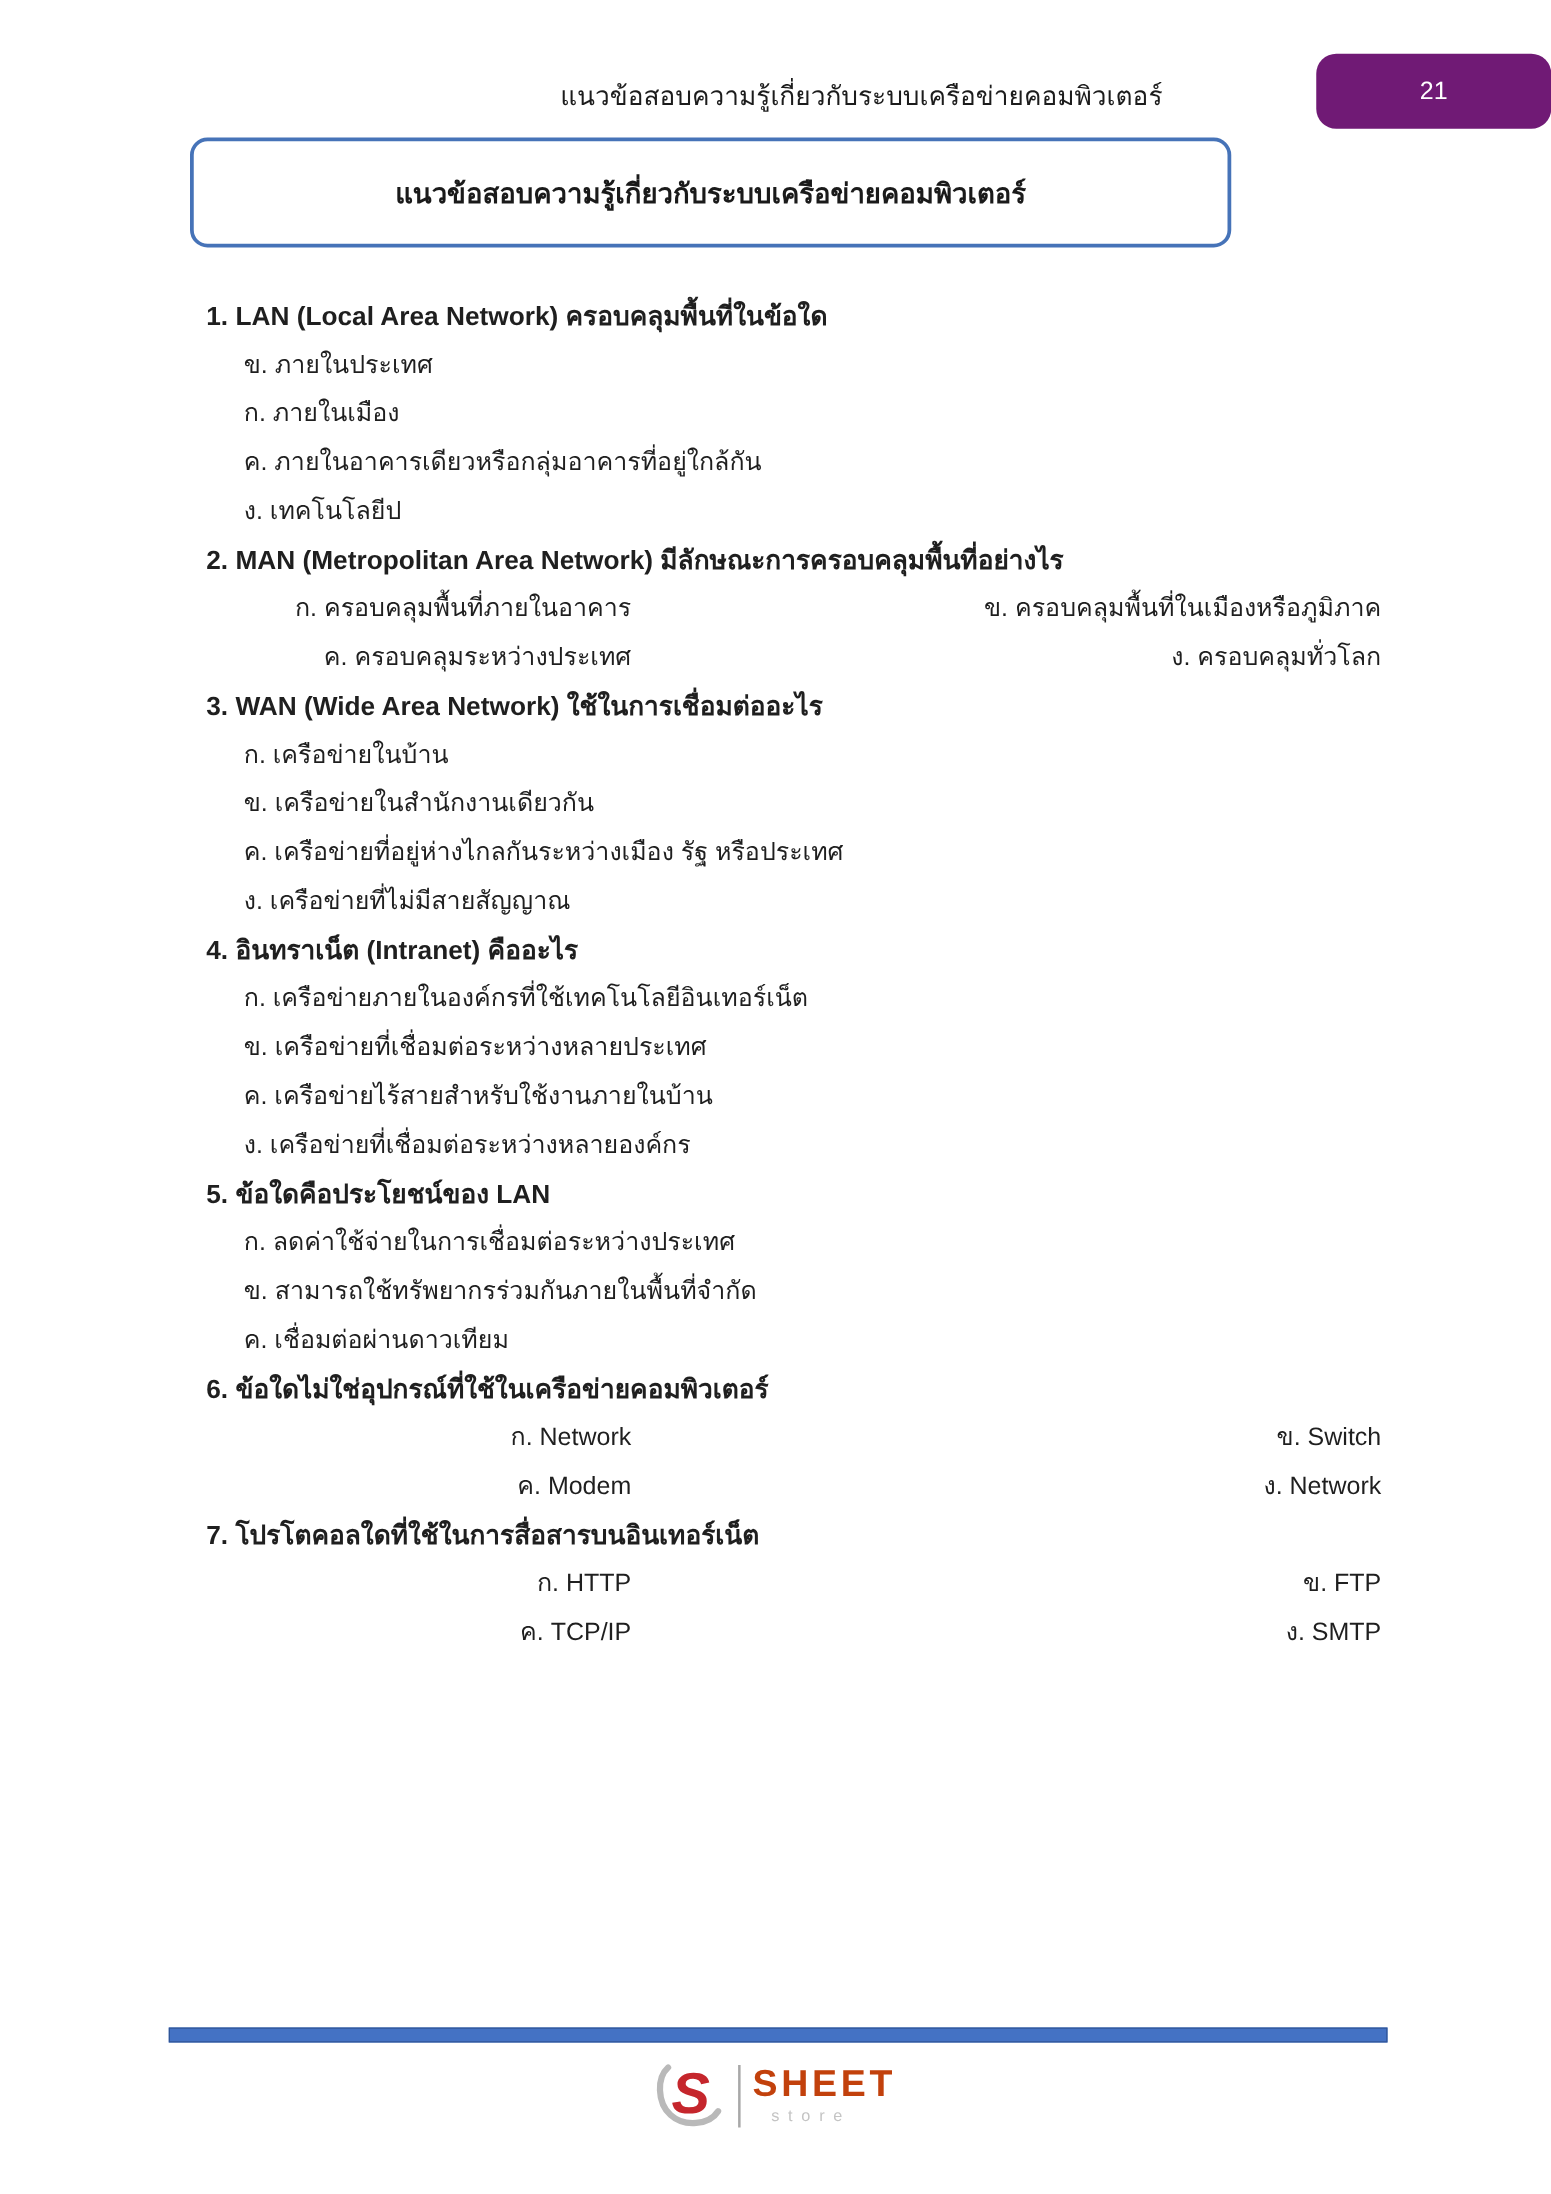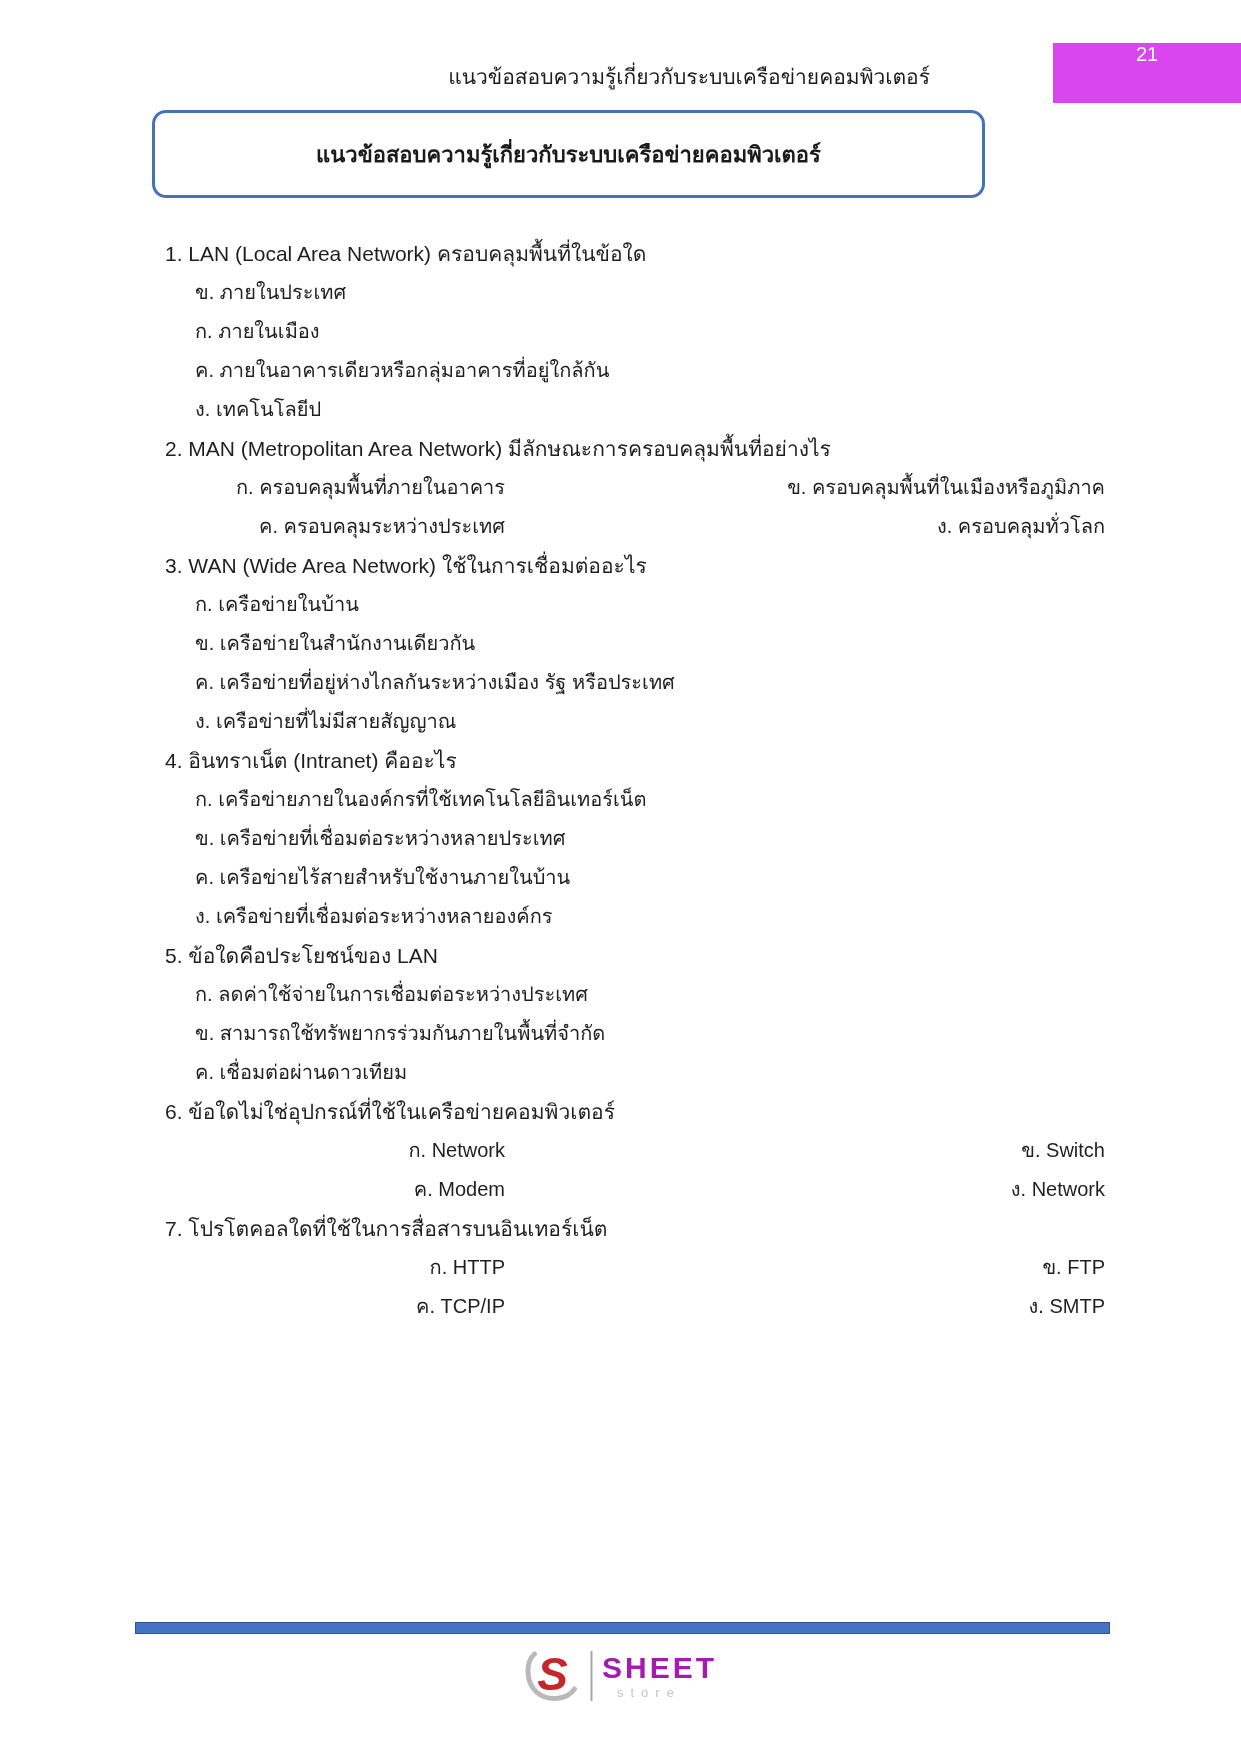--- a/index.html
+++ b/index.html
@@ -16,22 +16,22 @@
     position: absolute;
     top: 60px; right: 311px;
     font-size: 21px;
     color: #1c1c1c;
     white-space: nowrap;
   }
   .page-number-box {
     position: absolute;
     top: 43px; right: 0;
     width: 188px; height: 60px;
-    background: #d946ef;
-    display: flex; justify-content: center;
+    background: #701a75;
+    display: flex; align-items: center; justify-content: center; border-radius: 16px;
   }
   .page-number-box span { color: #ffffff; font-size: 20px; }
 
   
   .title-box {
     position: absolute;
     left: 152px; top: 110px;
     width: 827px; height: 82px;
     border: 3px solid #4673b8;
     border-radius: 14px;
@@ -46,21 +46,21 @@
   }
 
   
   .questions {
     position: absolute;
     left: 165px; top: 234px;
     width: 940px;
   }
   .q-text {
     font-size: 21px;
-    font-weight: normal;
+    font-weight: bold;
     height: 39px; line-height: 39px;
     white-space: nowrap;
   }
   .option {
     font-size: 20px;
     height: 39px; line-height: 39px;
     padding-left: 30px;
     white-space: nowrap;
   }
   .options.cols-2 {
@@ -84,21 +84,21 @@
     display: flex; align-items: center;
     gap: 10px;
   }
   .logo-divider {
     width: 2px; height: 50px;
     background: #a8a8a8;
   }
   .logo-text-block { display: flex; flex-direction: column; }
   .logo-text {
     font-size: 30px; font-weight: bold;
-    color: #a21caf; letter-spacing: 3px;
+    color: #c2410c; letter-spacing: 3px;
     line-height: 30px;
   }
   .logo-subtext {
     font-size: 13px;
     color: #c4c4c4; letter-spacing: 7px;
     margin-top: 2px;
     margin-left: 15px;
   }
 </style>
 </head>

